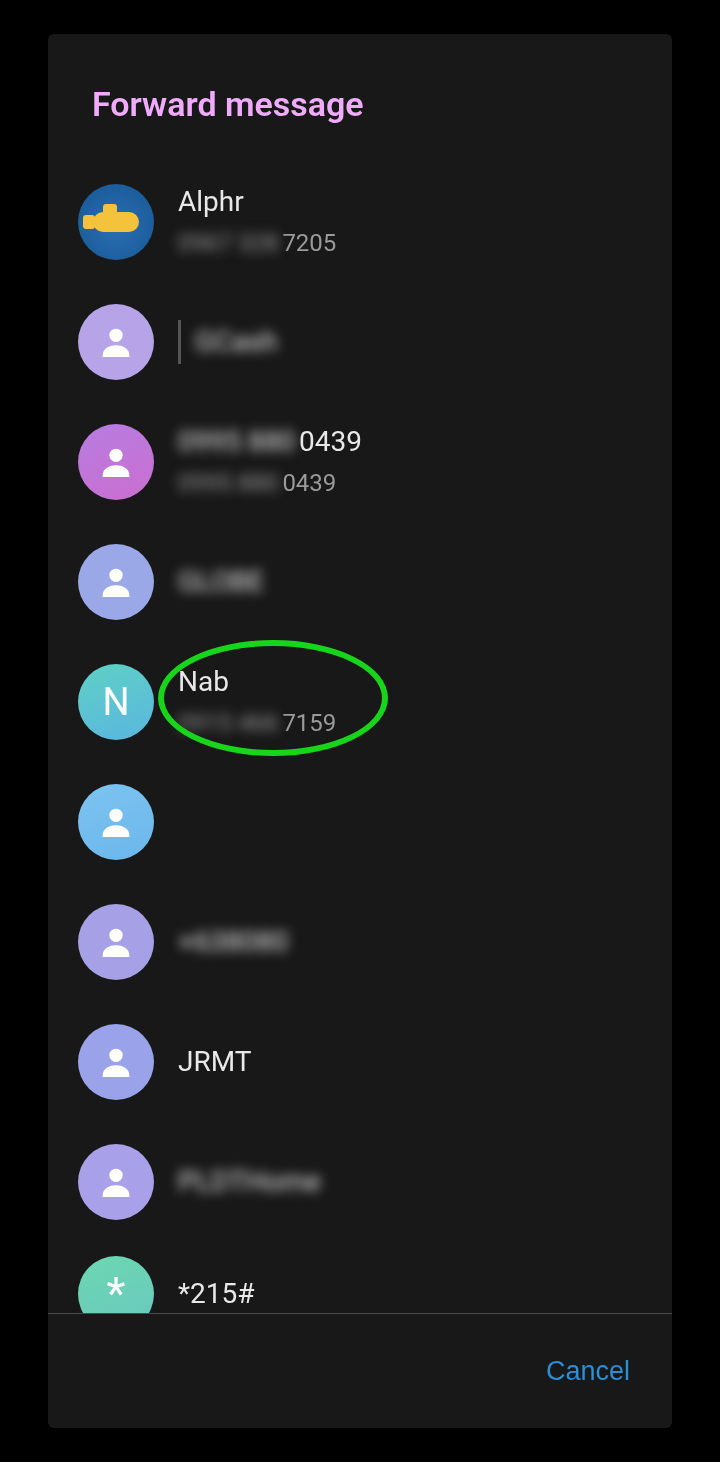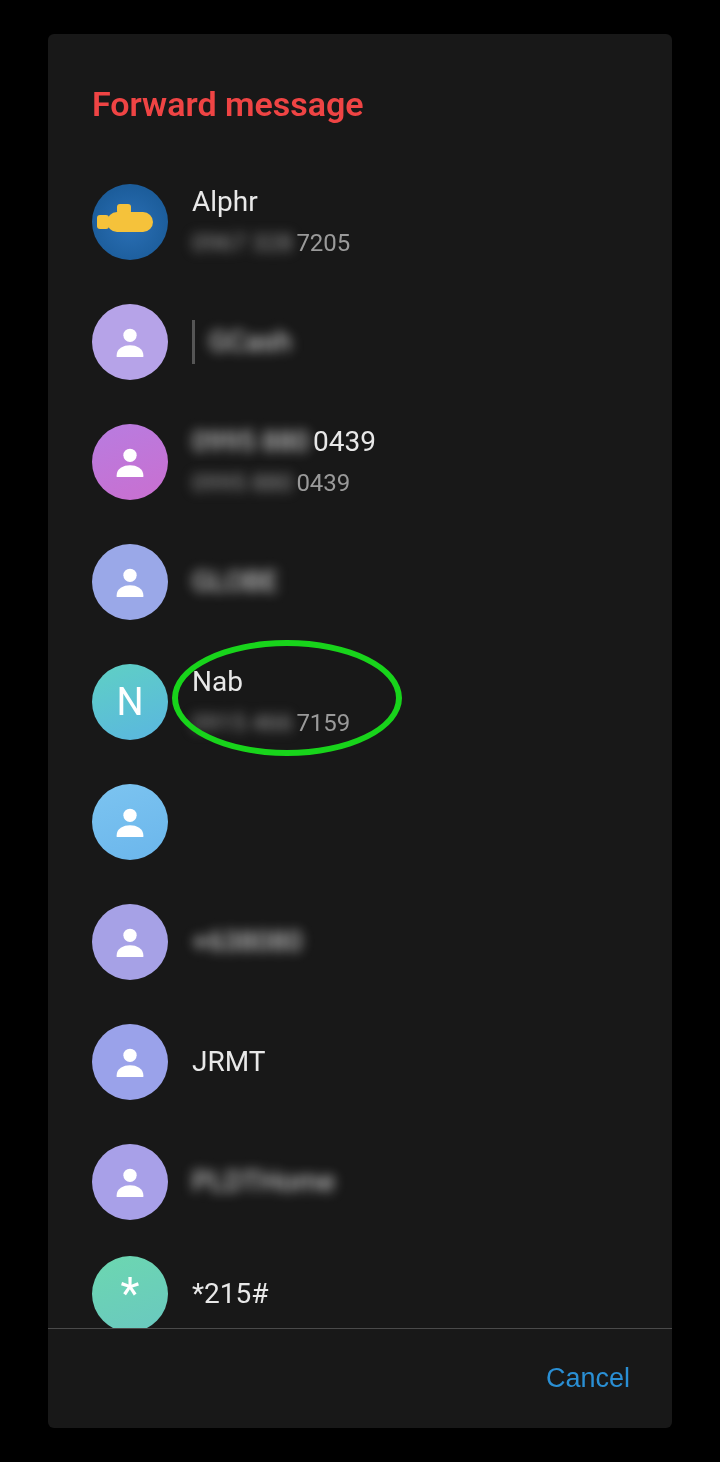--- a/index.html
+++ b/index.html
@@ -17,27 +17,27 @@
     width: 624px;
     height: 1394px;
     background: #181818;
     border-radius: 6px;
     display: flex;
     flex-direction: column;
   }
   .dialog-title {
     font-size: 34px;
     font-weight: 600;
-    color: #ef4444;
+    color: #f0abfc;
     padding: 50px 44px 38px 44px;
   }
   .contact-list {
     flex: 1;
     overflow: hidden;
-    padding: 0 44px;
+    padding: 0 30px;
   }
   .contact-item {
     display: flex;
     align-items: center;
     height: 120px;
     position: relative;
     cursor: pointer;
   }
   .contact-item.short { height: 100px; }
   .avatar {
@@ -105,21 +105,21 @@
     margin-right:4px;
   }
   .highlight-ellipse {
     position: absolute;
     border: 6px solid #18d41b;
     border-radius: 50%;
     pointer-events: none;
   }
   .footer {
     border-top: 1px solid #4a4a4a;
-    height: 100px;
+    height: 115px;
     display: flex;
     justify-content: flex-end;
     align-items: center;
     padding-right: 38px;
     gap: 32px;
   }
   .footer-btn {
     background: none;
     border: none;
     font-size: 27px;

